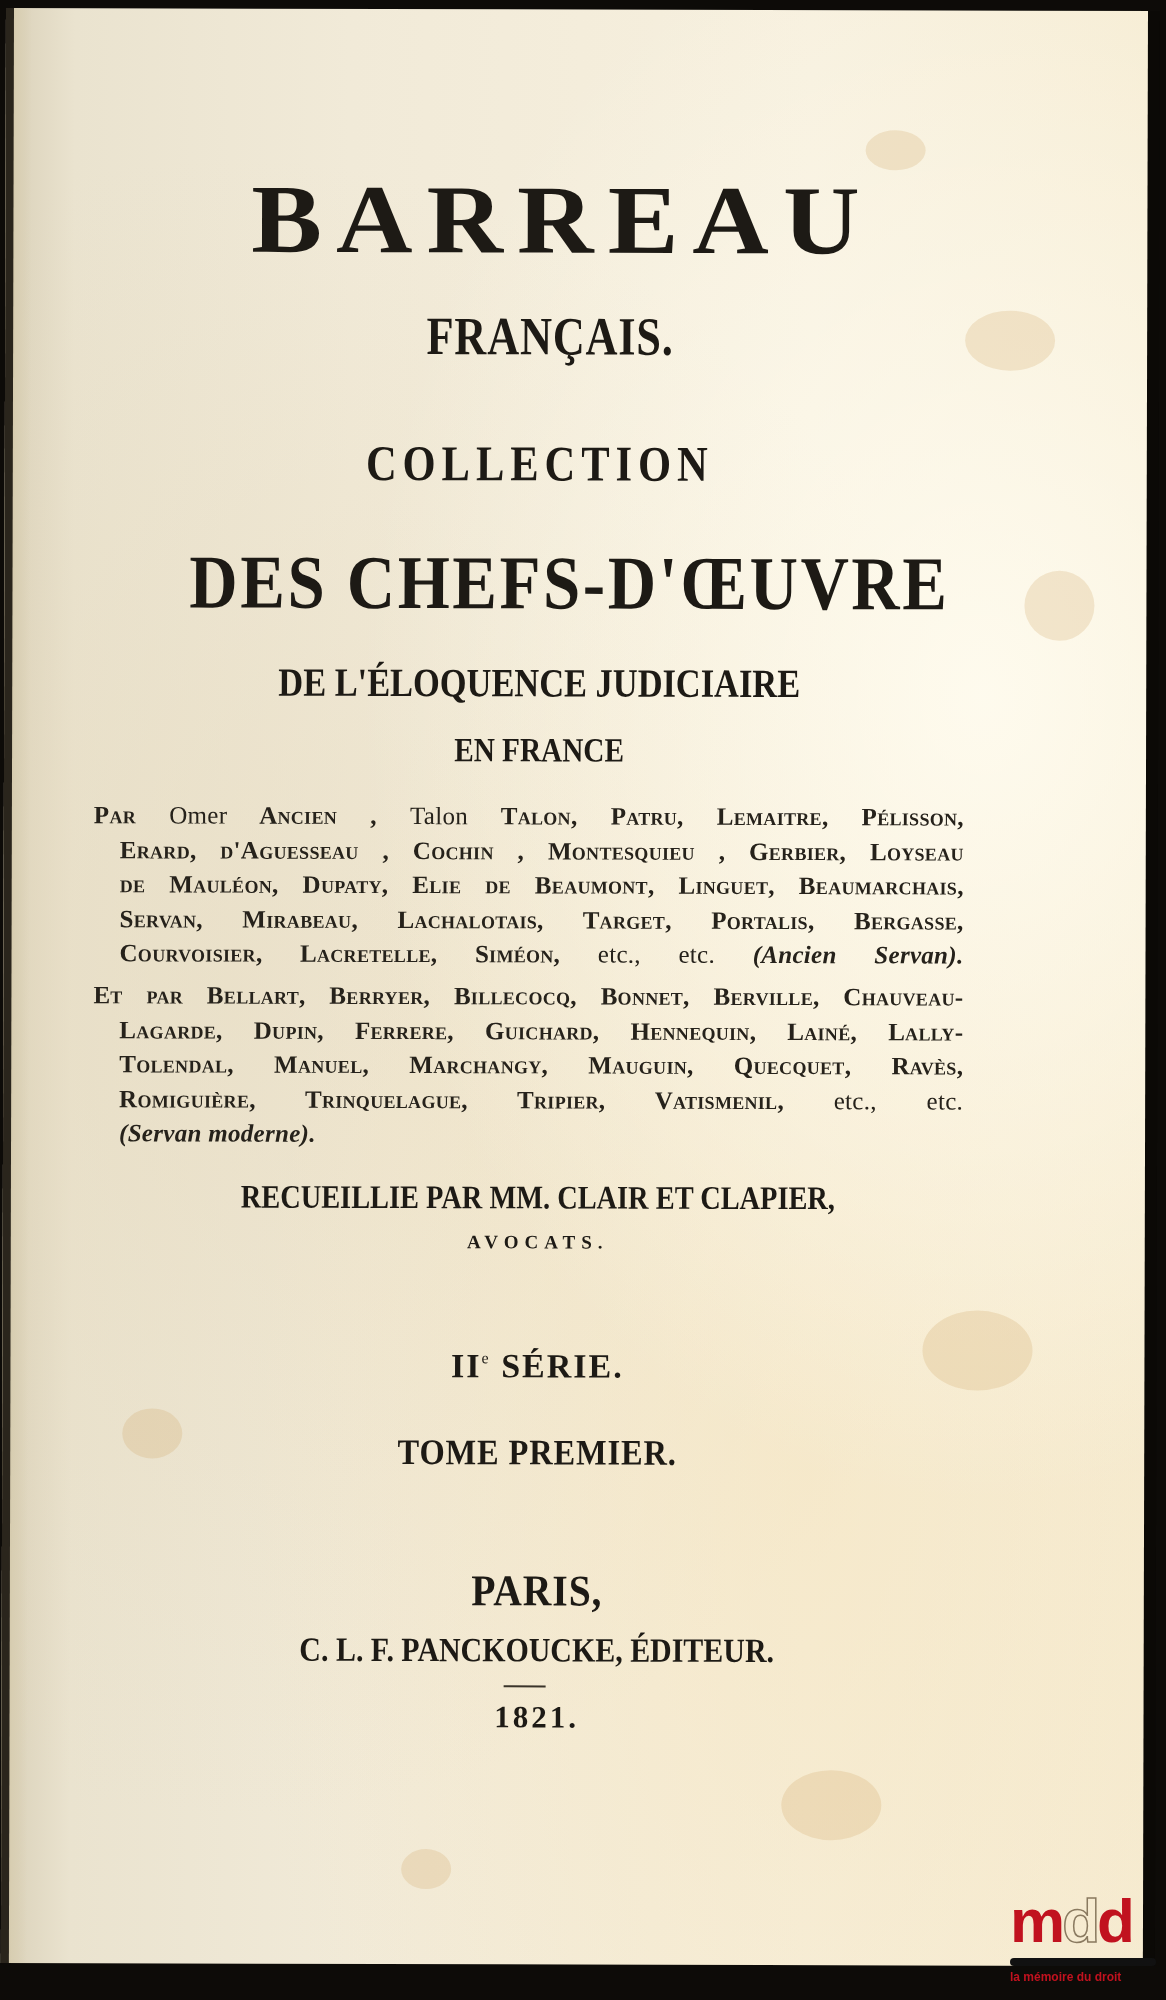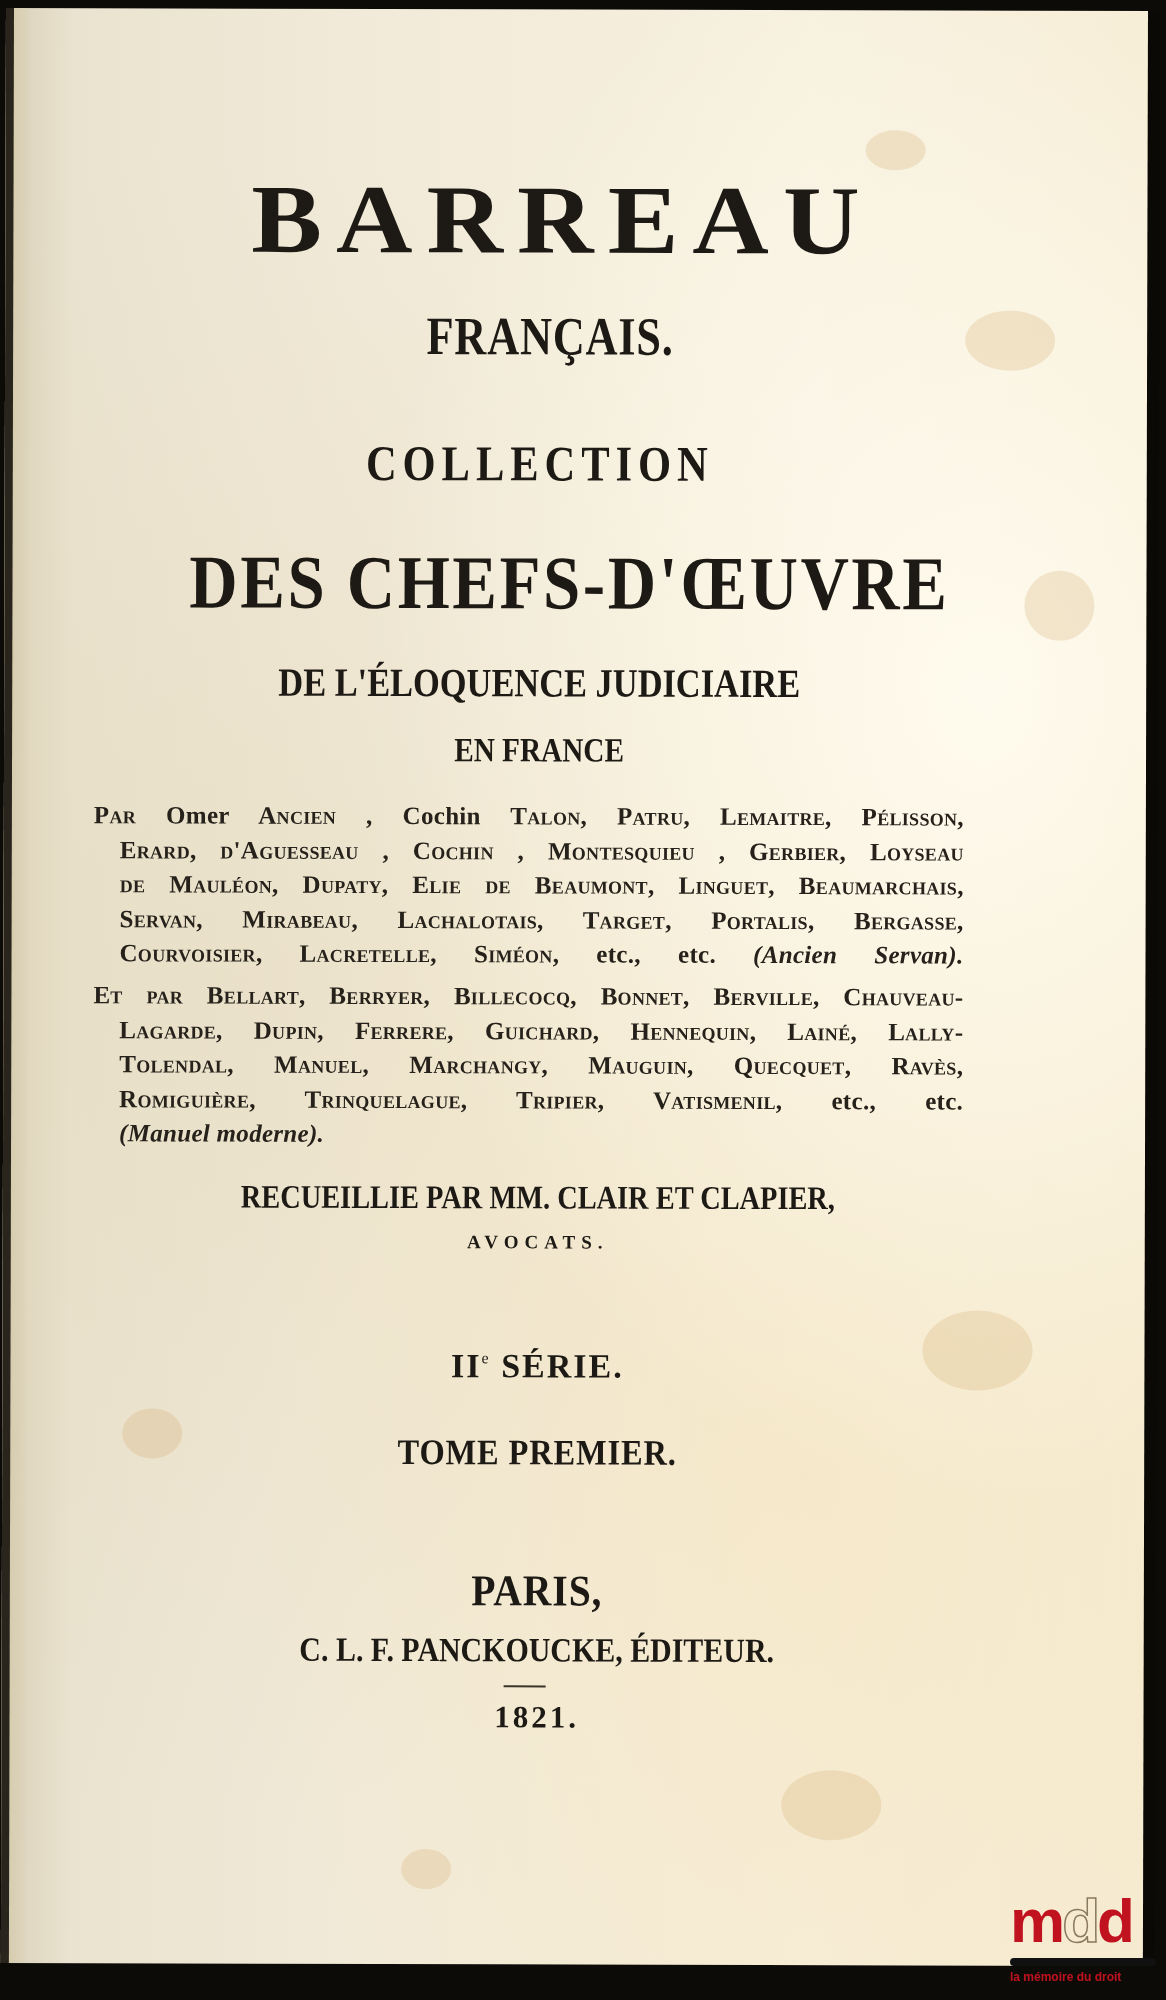--- a/index.html
+++ b/index.html
@@ -59,21 +59,21 @@
       top: 722px; font-size: 34px; font-weight: bold;
       transform: scaleX(0.86); margin-left: -40px;
     }
     .authors {
       position: absolute; left: 90px; width: 870px;
       font-size: 25px; line-height: 34.5px; font-weight: bold; color: #26221b;
       font-variant: small-caps; letter-spacing: 0.3px;
     }
     .authors .line { white-space: nowrap; text-align: justify; text-align-last: justify; }
     .authors .indent { padding-left: 26px; }
-    .authors .lc { font-variant: normal; font-weight: bold; }
+    .authors .lc { font-variant: normal; font-weight: normal; }
     .authors .it { font-style: italic; font-variant: normal; font-weight: bold; }
     .authors-a { top: 790px; }
     .authors-b { top: 970px; }
     .authors .last { text-align-last: left; }
 
     .t-recueillie {
       top: 1170px; font-size: 33px; font-weight: bold;
       transform: scaleX(0.86); margin-left: -40px;
     }
     .t-avocats {
@@ -138,38 +138,38 @@
 
   <div class="center t-barreau">BARREAU</div>
   <div class="center t-francais">FRANÇAIS.</div>
   <div class="center t-collection">COLLECTION</div>
   <div class="center t-chefs">DES CHEFS-D'ŒUVRE</div>
   <div class="center t-eloquence">DE L'ÉLOQUENCE JUDICIAIRE</div>
   <div class="center t-enfrance">EN FRANCE</div>
 
   <div class="authors authors-a">
     <div class="line">
-      <span>Par </span><span class="lc">Omer</span><span> Ancien , </span><span class="lc">Cochin</span><span> Talon, Patru, Lemaitre, Pélisson,</span>
+      <span>Par </span><span class="lc">Omer</span><span> Ancien , </span><span class="lc">Talon</span><span> Talon, Patru, Lemaitre, Pélisson,</span>
     </div>
     <div class="line indent"><span>Erard, d'Aguesseau , Cochin , Montesquieu , Gerbier, Loyseau</span></div>
     <div class="line indent"><span>de Mauléon, Dupaty, Elie de Beaumont, Linguet, Beaumarchais,</span></div>
     <div class="line indent"><span>Servan, Mirabeau, Lachalotais, Target, Portalis, Bergasse,</span></div>
     <div class="line indent">
       <span>Courvoisier, Lacretelle, Siméon, </span><span class="lc">etc., etc. </span><span class="it">(Ancien Servan).</span>
     </div>
   </div>
 
   <div class="authors authors-b">
     <div class="line"><span>Et par Bellart, Berryer, Billecocq, Bonnet, Berville, Chauveau-</span></div>
     <div class="line indent"><span>Lagarde, Dupin, Ferrere, Guichard, Hennequin, Lainé, Lally-</span></div>
     <div class="line indent"><span>Tolendal, Manuel, Marchangy, Mauguin, Quecquet, Ravès,</span></div>
     <div class="line indent">
       <span>Romiguière, Trinquelague, Tripier, Vatismenil, </span><span class="lc">etc., etc.</span>
     </div>
-    <div class="line indent last"><span class="it">(Manuel moderne).</span></div>
+    <div class="line indent last"><span class="it">(Servan moderne).</span></div>
   </div>
 
   <div class="center t-recueillie">RECUEILLIE PAR MM. CLAIR ET CLAPIER,</div>
   <div class="center t-avocats">AVOCATS.</div>
 
   <div class="center t-serie">
     <span>II</span><sup>e</sup><span> SÉRIE.</span>
   </div>
   <div class="center t-tome">TOME PREMIER.</div>
 

